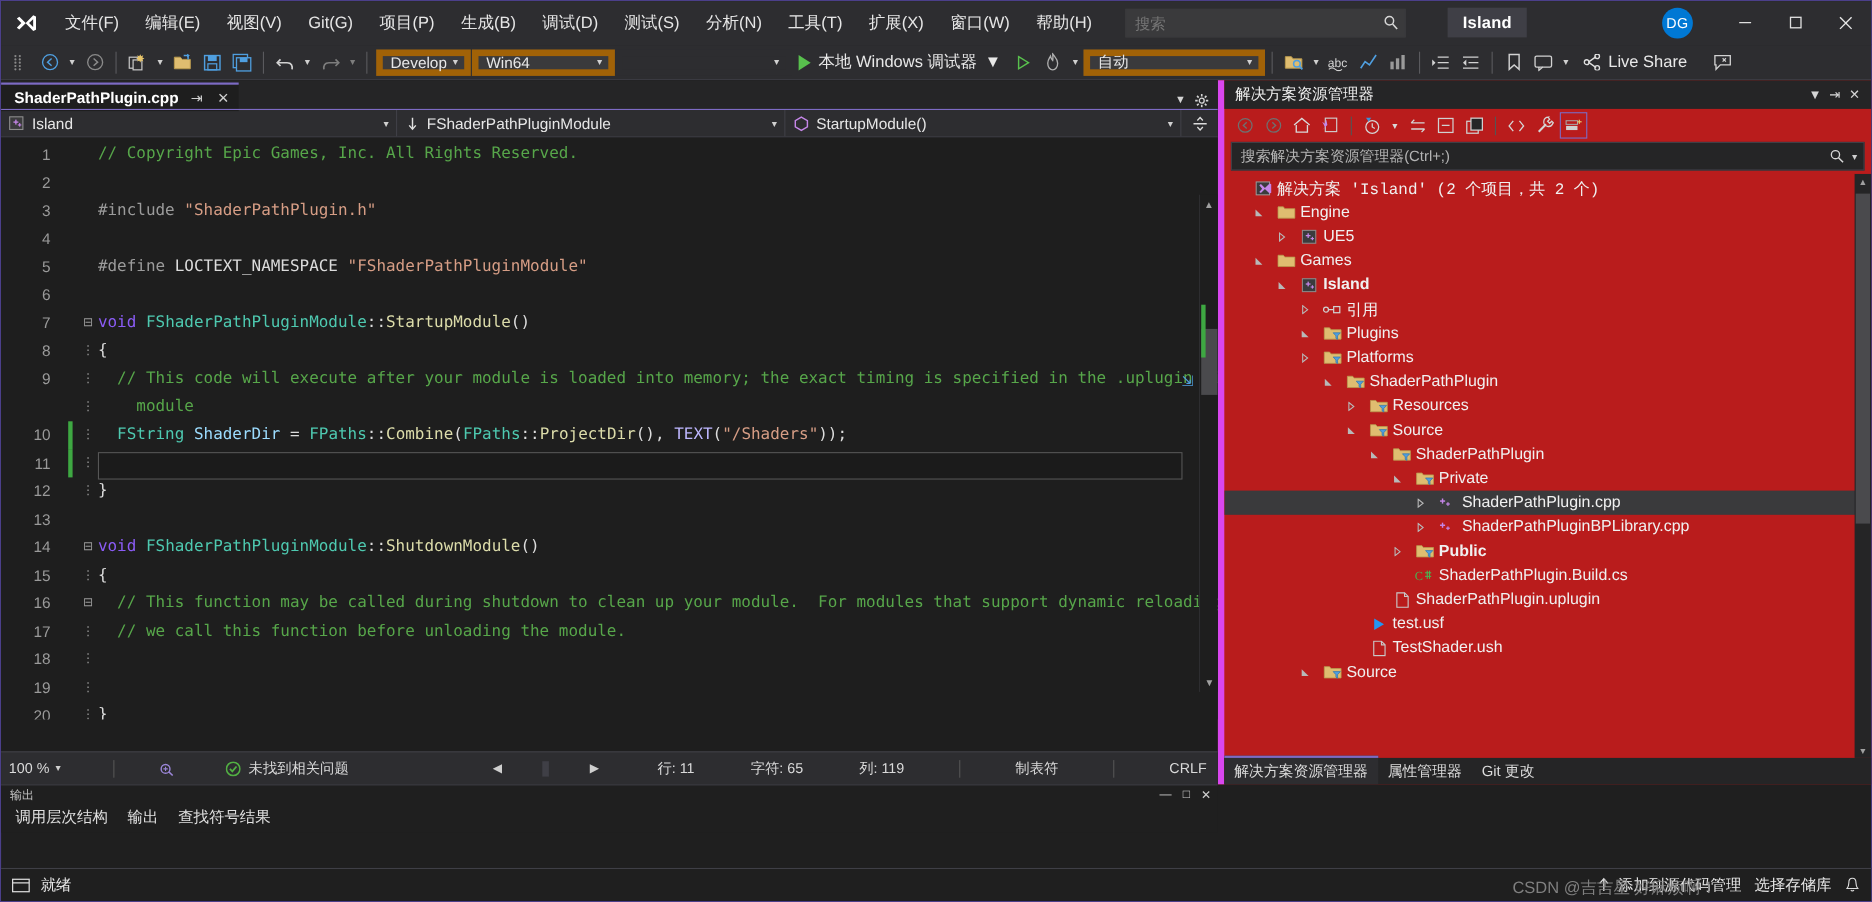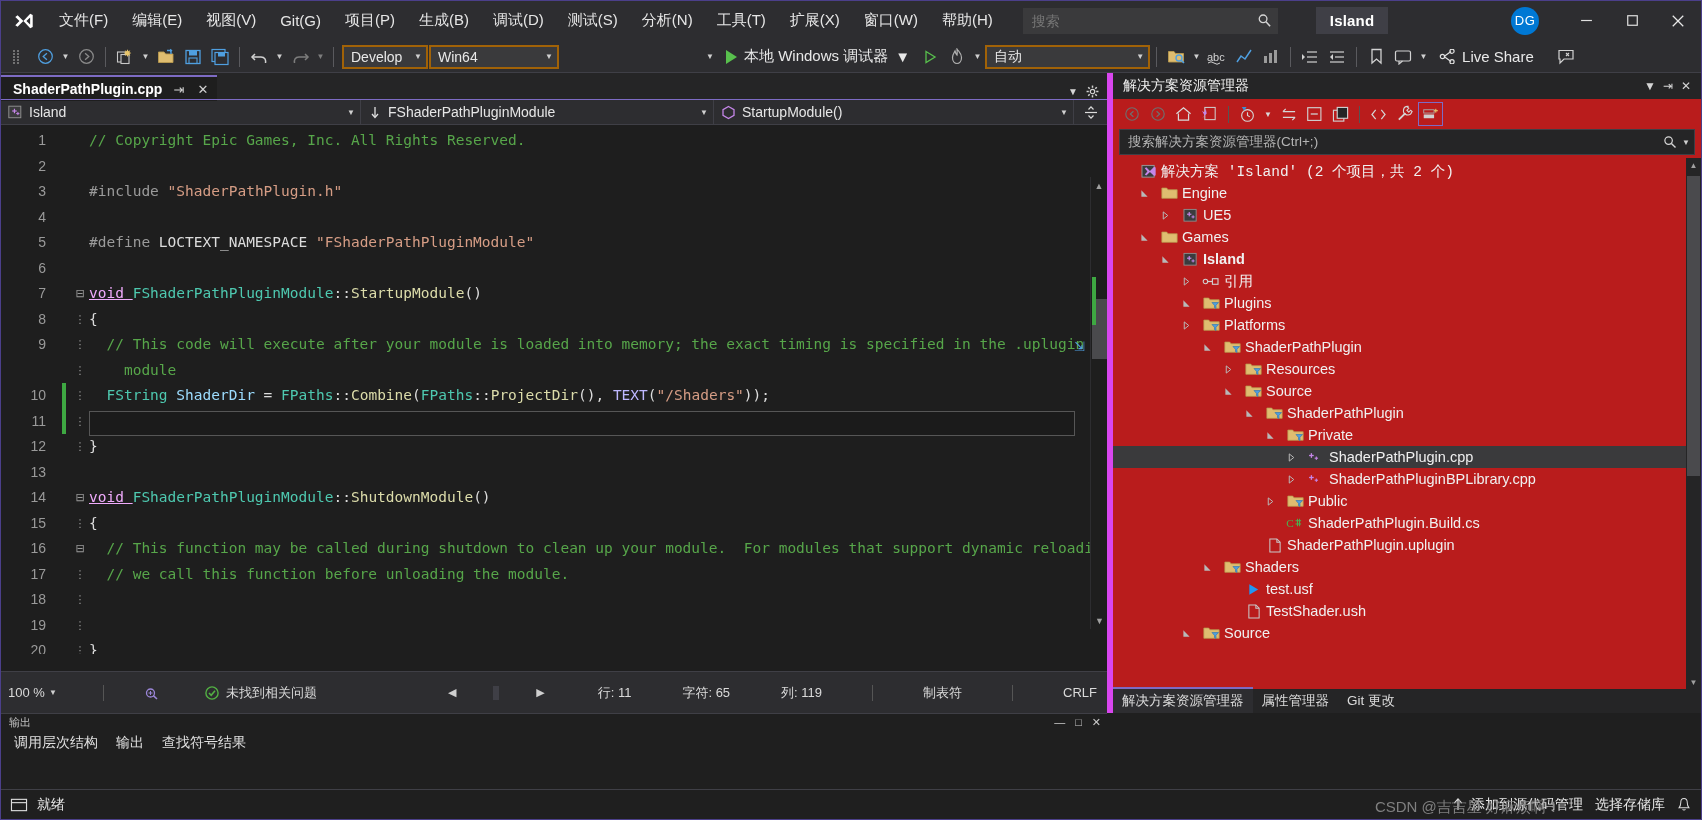--- a/index.html
+++ b/index.html
@@ -49,21 +49,21 @@
 
   
   .toolbar {
     height: 32px; background: #2d2d30; display: flex; align-items: center;
     padding: 0 4px; gap: 1px; border-bottom: 1px solid #3f3f46;
   }
   .tb-btn { width: 26px; height: 26px; display:flex; align-items:center; justify-content:center; color:#d6d6d6; }
   .tb-sep { width: 1px; height: 20px; background: #5a5a5e; margin: 0 5px; }
   .tb-caret { width: 13px; height: 26px; display:flex; align-items:center; justify-content:center; color:#d0d0d0; font-size:8px; }
   .combo {
-    height: 24px; background: #3a3a3c; border: 2px solid #a16207; color: #e8e8e8;
+    height: 24px; background: #3a3a3c; border: 6px solid #a16207; color: #e8e8e8;
     font-size: 14px; display: flex; align-items: center; padding: 0 4px 0 7px; position: relative;
   }
   .combo .cb-text { overflow: hidden; white-space: nowrap; flex: 1; }
   .combo .cb-arrow { font-size: 8px; color: #d0d0d0; margin-left: 4px; }
   .combo.develop { width: 86px; margin-left: 2px; }
   .combo.win64 { width: 130px; }
   .combo.auto { width: 165px; }
   .combo.blank { width: 160px; background: #2d2d30; border-color: #2d2d30; }
   .run-btn { display: flex; align-items: center; gap: 7px; padding: 0 6px 0 5px; height: 26px; color: #e8e8e8; font-size: 15px; white-space: nowrap; }
   .play-tri { width: 0; height: 0; border-left: 11px solid #58c04d; border-top: 7px solid transparent; border-bottom: 7px solid transparent; }
@@ -111,36 +111,36 @@
     width: 56px; min-width: 56px; text-align: right; padding-right: 11px;
     color: #9a9a9a; font-size: 14px; font-family: "Liberation Sans", sans-serif;
   }
   .glyphcol { width: 14px; min-width: 14px; position: relative; }
   .fold { width: 18px; min-width: 18px; color: #9a9a9a; font-size: 11px; text-align: center; font-family: "Liberation Sans", sans-serif; }
   .ctext { flex: 1; padding-left: 0px; }
   .chgbar { position:absolute; left: 5px; top: 0; width: 4px; height: 100%; background: #3ea842; }
   .c-com { color: #57a64a; }
   .c-pre { color: #9b9b9b; }
   .c-str { color: #d69d85; }
-  .c-kw  { color: #f0abfc; text-decoration: underline; }
+  .c-kw  { color: #8b5cf6; }
   .c-typ { color: #4ec9b0; }
   .c-fn  { color: #dcdcaa; }
   .c-var { color: #9cdcfe; }
   .c-pln { color: #dcdcdc; }
   .c-mac { color: #beb7ff; }
   .sel-box { position: absolute; left: 88px; right: 32px; height: 25px; border: 1px solid #565656; background: #1b1b1b; }
 
   
   .ed-vscroll { position: absolute; right: 0; top: 52px; width: 17px; bottom: 25px; background: #1e1e1e; border-left: 1px solid #2d2d30; }
   .ed-vscroll .up, .ed-vscroll .down { height: 17px; color: #a0a0a0; font-size: 9px; display:flex;align-items:center;justify-content:center; }
   .ed-thumb { position: absolute; left: 1px; width: 15px; background: #4a4a4d; }
   .marker { position: absolute; left: 2px; width: 13px; height: 4px; }
 
   .ed-status {
-    position: absolute; bottom: 0; left: 0; right: 0; height: 42px; background: #2d2d30;
+    position: absolute; bottom: 0; left: 0; right: 0; height: 30px; background: #2d2d30;
     display: flex; align-items: center; font-size: 13px; color: #dadada; border-top: 1px solid #3f3f46; gap: 31px;
   }
   .zoombox { width: 62px; display:flex; align-items:center; gap:4px; padding-left: 7px; }
   .st-sep { width: 1px; height: 16px; background: #555; margin: 0 9px; }
   .st-cell { padding: 0 10px; white-space: nowrap; }
 
   
   .bottom-dock { height: 44px; background: #1f1f1f; position: relative; border-top: 1px solid #3f3f46; }
   .bd-title { font-size: 11px; color: #c0c0c0; padding: 1px 0 0 8px; }
   .bd-tabs { display: flex; align-items: center; height: 26px; padding-left: 4px; gap: 0; }
@@ -877,21 +877,21 @@
                 <g fill="#c586e8">
                   <rect x="1" y="5.2" width="5" height="1.4"></rect>
                   <rect x="2.8" y="3.4" width="1.4" height="5"></rect>
                   <rect x="7" y="8.2" width="3.6" height="1.15"></rect>
                   <rect x="8.2" y="7" width="1.15" height="3.6"></rect>
                 </g>
               </svg>
             </div>
             <div class="tlabel">ShaderPathPluginBPLibrary.cpp</div>
           </div>
-          <div class="trow" style="padding-left: 153px;">
+          <div class="trow" style="padding-left: 153px; font-weight: bold;">
             <div class="tw">
               <svg width="9" height="9" viewBox="0 0 10 10">
                 <path d="M2.5 1 L7.5 5 L2.5 9 Z" fill="none" stroke="#b8b8b8" stroke-width="1.1"></path>
               </svg>
             </div>
             <div class="ticon">
               <svg width="17" height="14" viewBox="0 0 18 15">
                 <path d="M0.8 13.2 L0.8 2.2 L6 2.2 L7.4 4 L17.2 4 L17.2 13.2 Z" fill="#dfbd70" stroke="#b99a4e" stroke-width=".8"></path>
                 <path d="M9.5 7 L16.5 7 L13.8 10 L13.8 13.5 L12.2 12.4 L12.2 10 Z" fill="#4f9fe0" stroke="#2e74ad" stroke-width=".7"></path>
               </svg>
@@ -916,34 +916,20 @@
           <div class="trow" style="padding-left: 132px;">
             <div class="tw"></div>
             <div class="ticon">
               <svg width="14" height="15" viewBox="0 0 15 16">
                 <path d="M2 1 L9.5 1 L13 4.5 L13 15 L2 15 Z" fill="none" stroke="#c9c9c9" stroke-width="1.1"></path>
                 <path d="M9.5 1 L9.5 4.5 L13 4.5" fill="none" stroke="#c9c9c9" stroke-width="1.1"></path>
               </svg>
             </div>
             <div class="tlabel">ShaderPathPlugin.uplugin</div>
           </div>
-          <div class="trow" style="padding-left: 90px;">
-            <div class="tw">
-              <svg width="9" height="9" viewBox="0 0 10 10">
-                <path d="M1.5 8.5 L1.5 1.5 L8.5 8.5 Z" fill="#b8b8b8"></path>
-              </svg>
-            </div>
-            <div class="ticon">
-              <svg width="17" height="14" viewBox="0 0 18 15">
-                <path d="M0.8 13.2 L0.8 2.2 L6 2.2 L7.4 4 L17.2 4 L17.2 13.2 Z" fill="#dfbd70" stroke="#b99a4e" stroke-width=".8"></path>
-                <path d="M9.5 7 L16.5 7 L13.8 10 L13.8 13.5 L12.2 12.4 L12.2 10 Z" fill="#4f9fe0" stroke="#2e74ad" stroke-width=".7"></path>
-              </svg>
-            </div>
-            <div class="tlabel">Shaders</div>
-          </div>
           <div class="trow" style="padding-left: 111px;">
             <div class="tw"></div>
             <div class="ticon">
               <svg width="15" height="15" viewBox="0 0 16 16">
                 <path d="M3.5 2.5 L13 8 L3.5 13.5 Z" fill="#2196f3"></path>
               </svg>
             </div>
             <div class="tlabel">test.usf</div>
           </div>
           <div class="trow" style="padding-left: 111px;">

